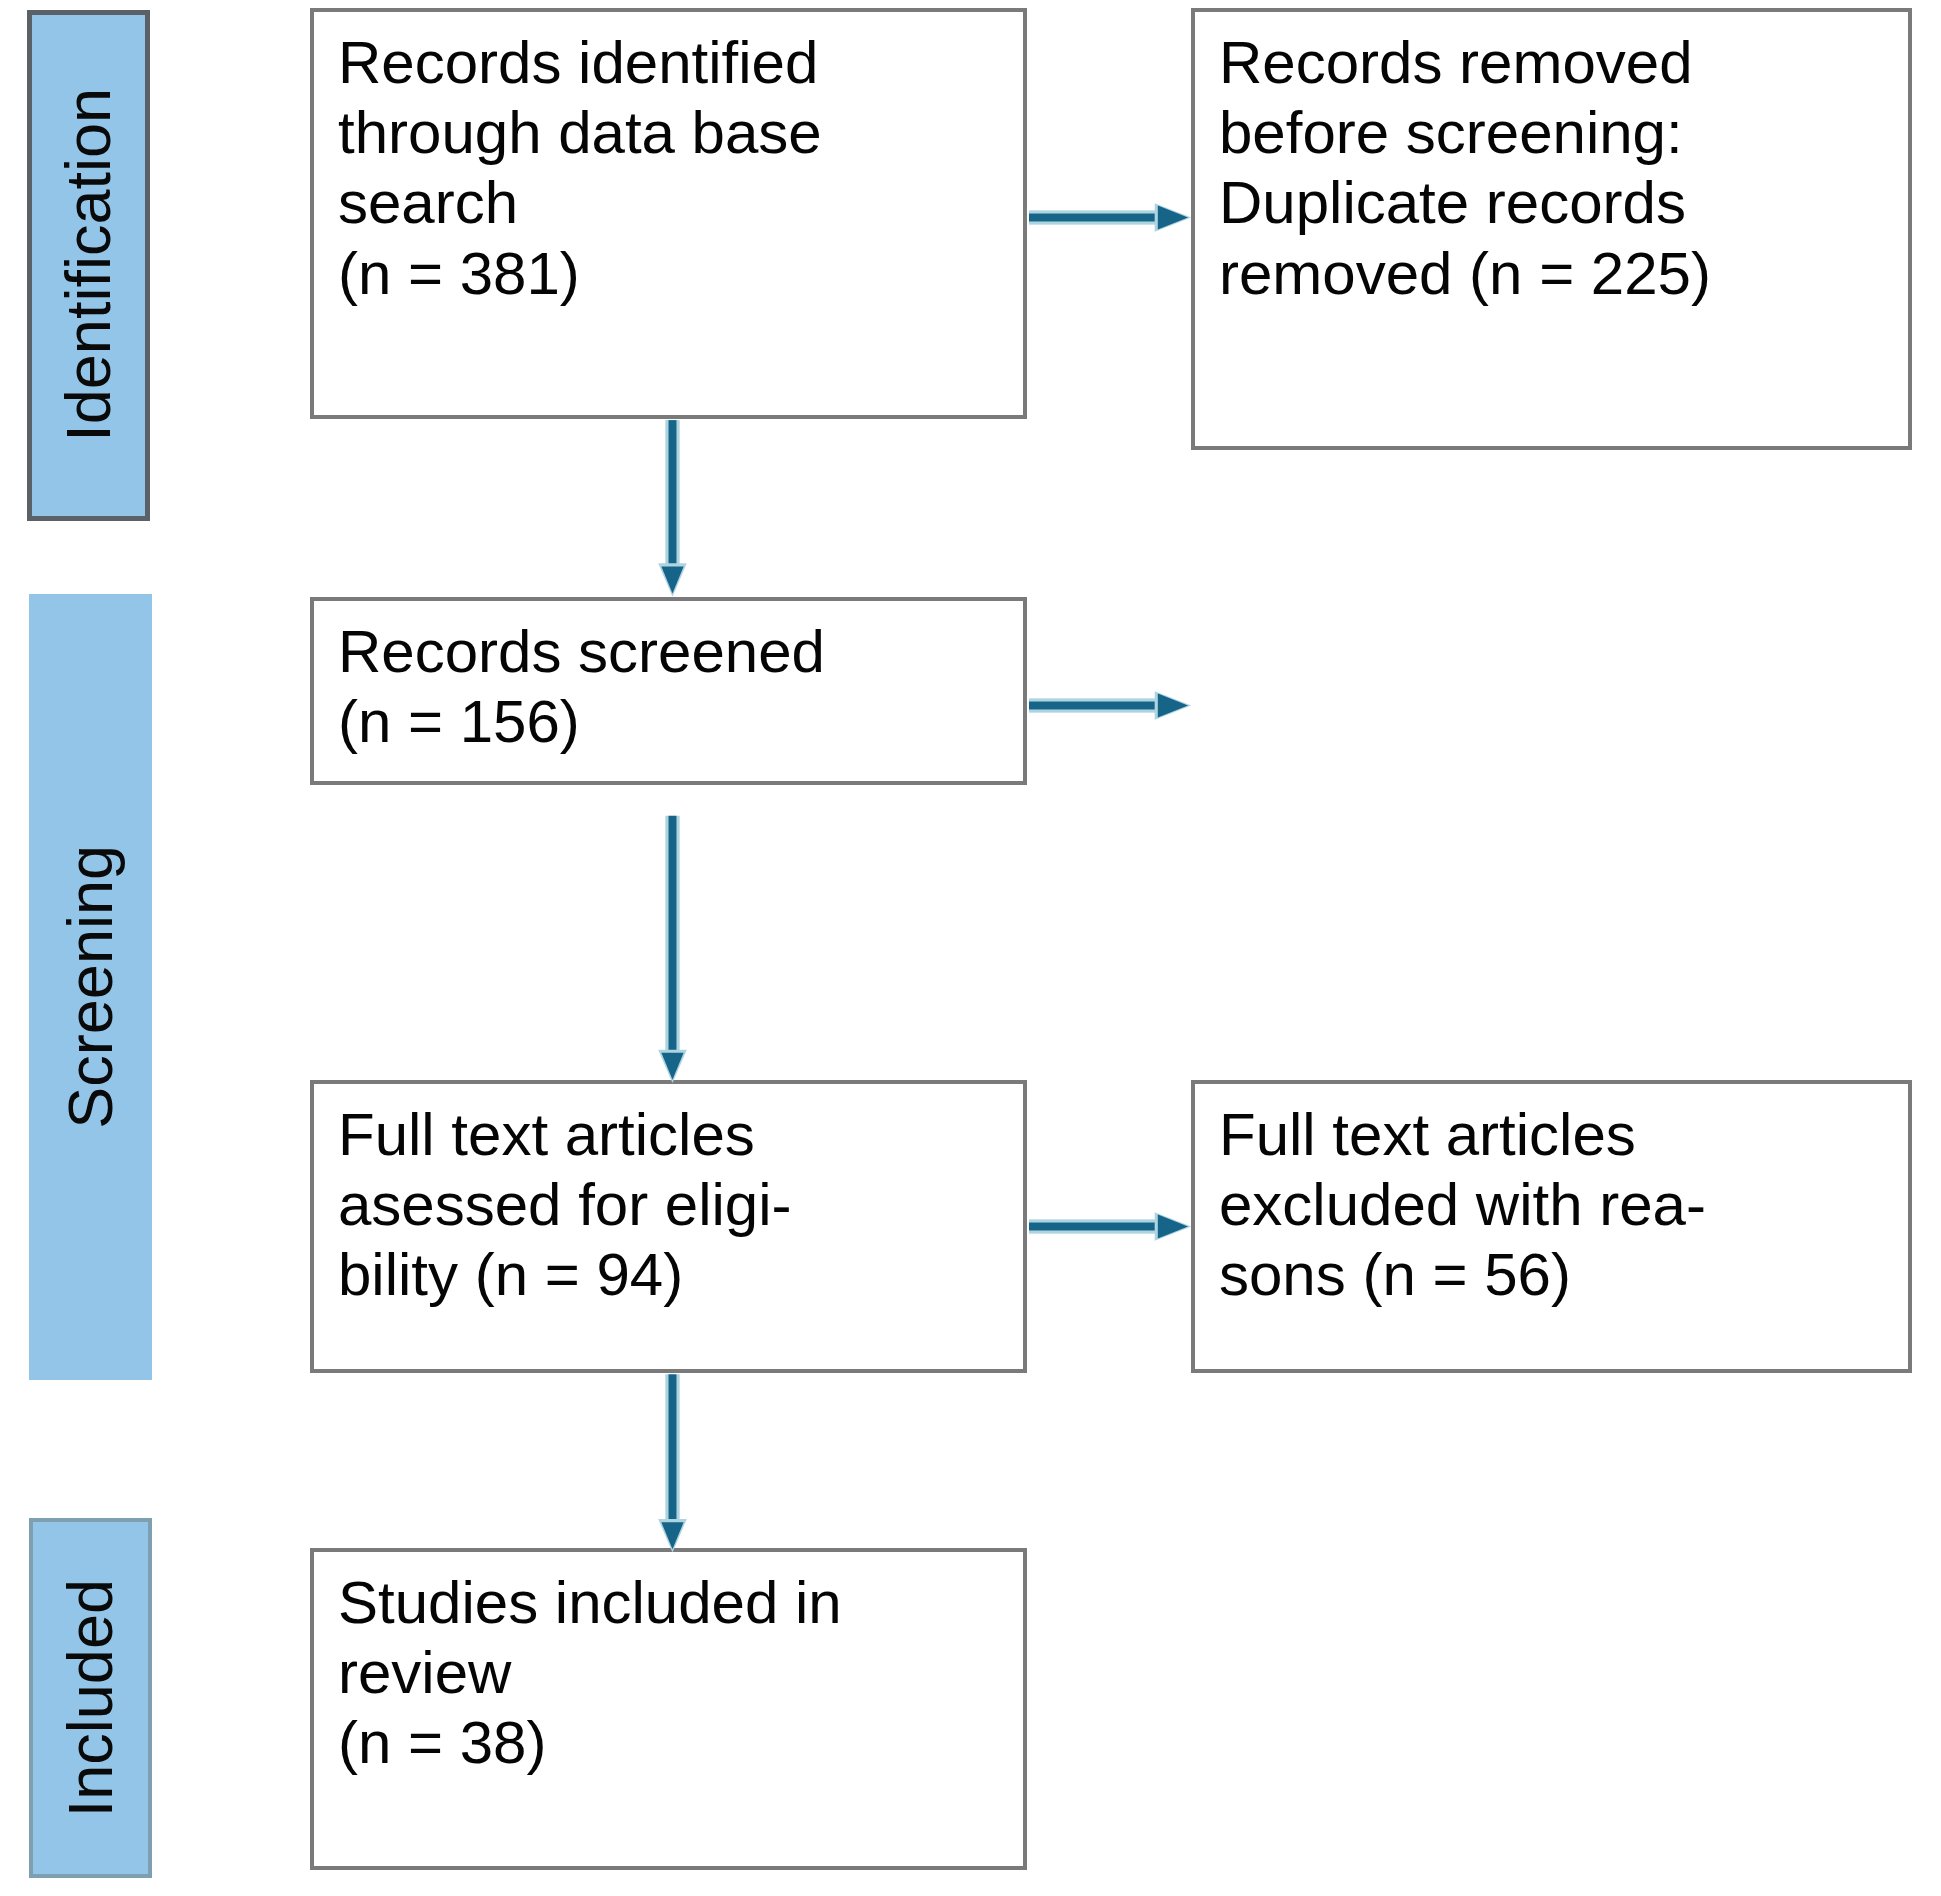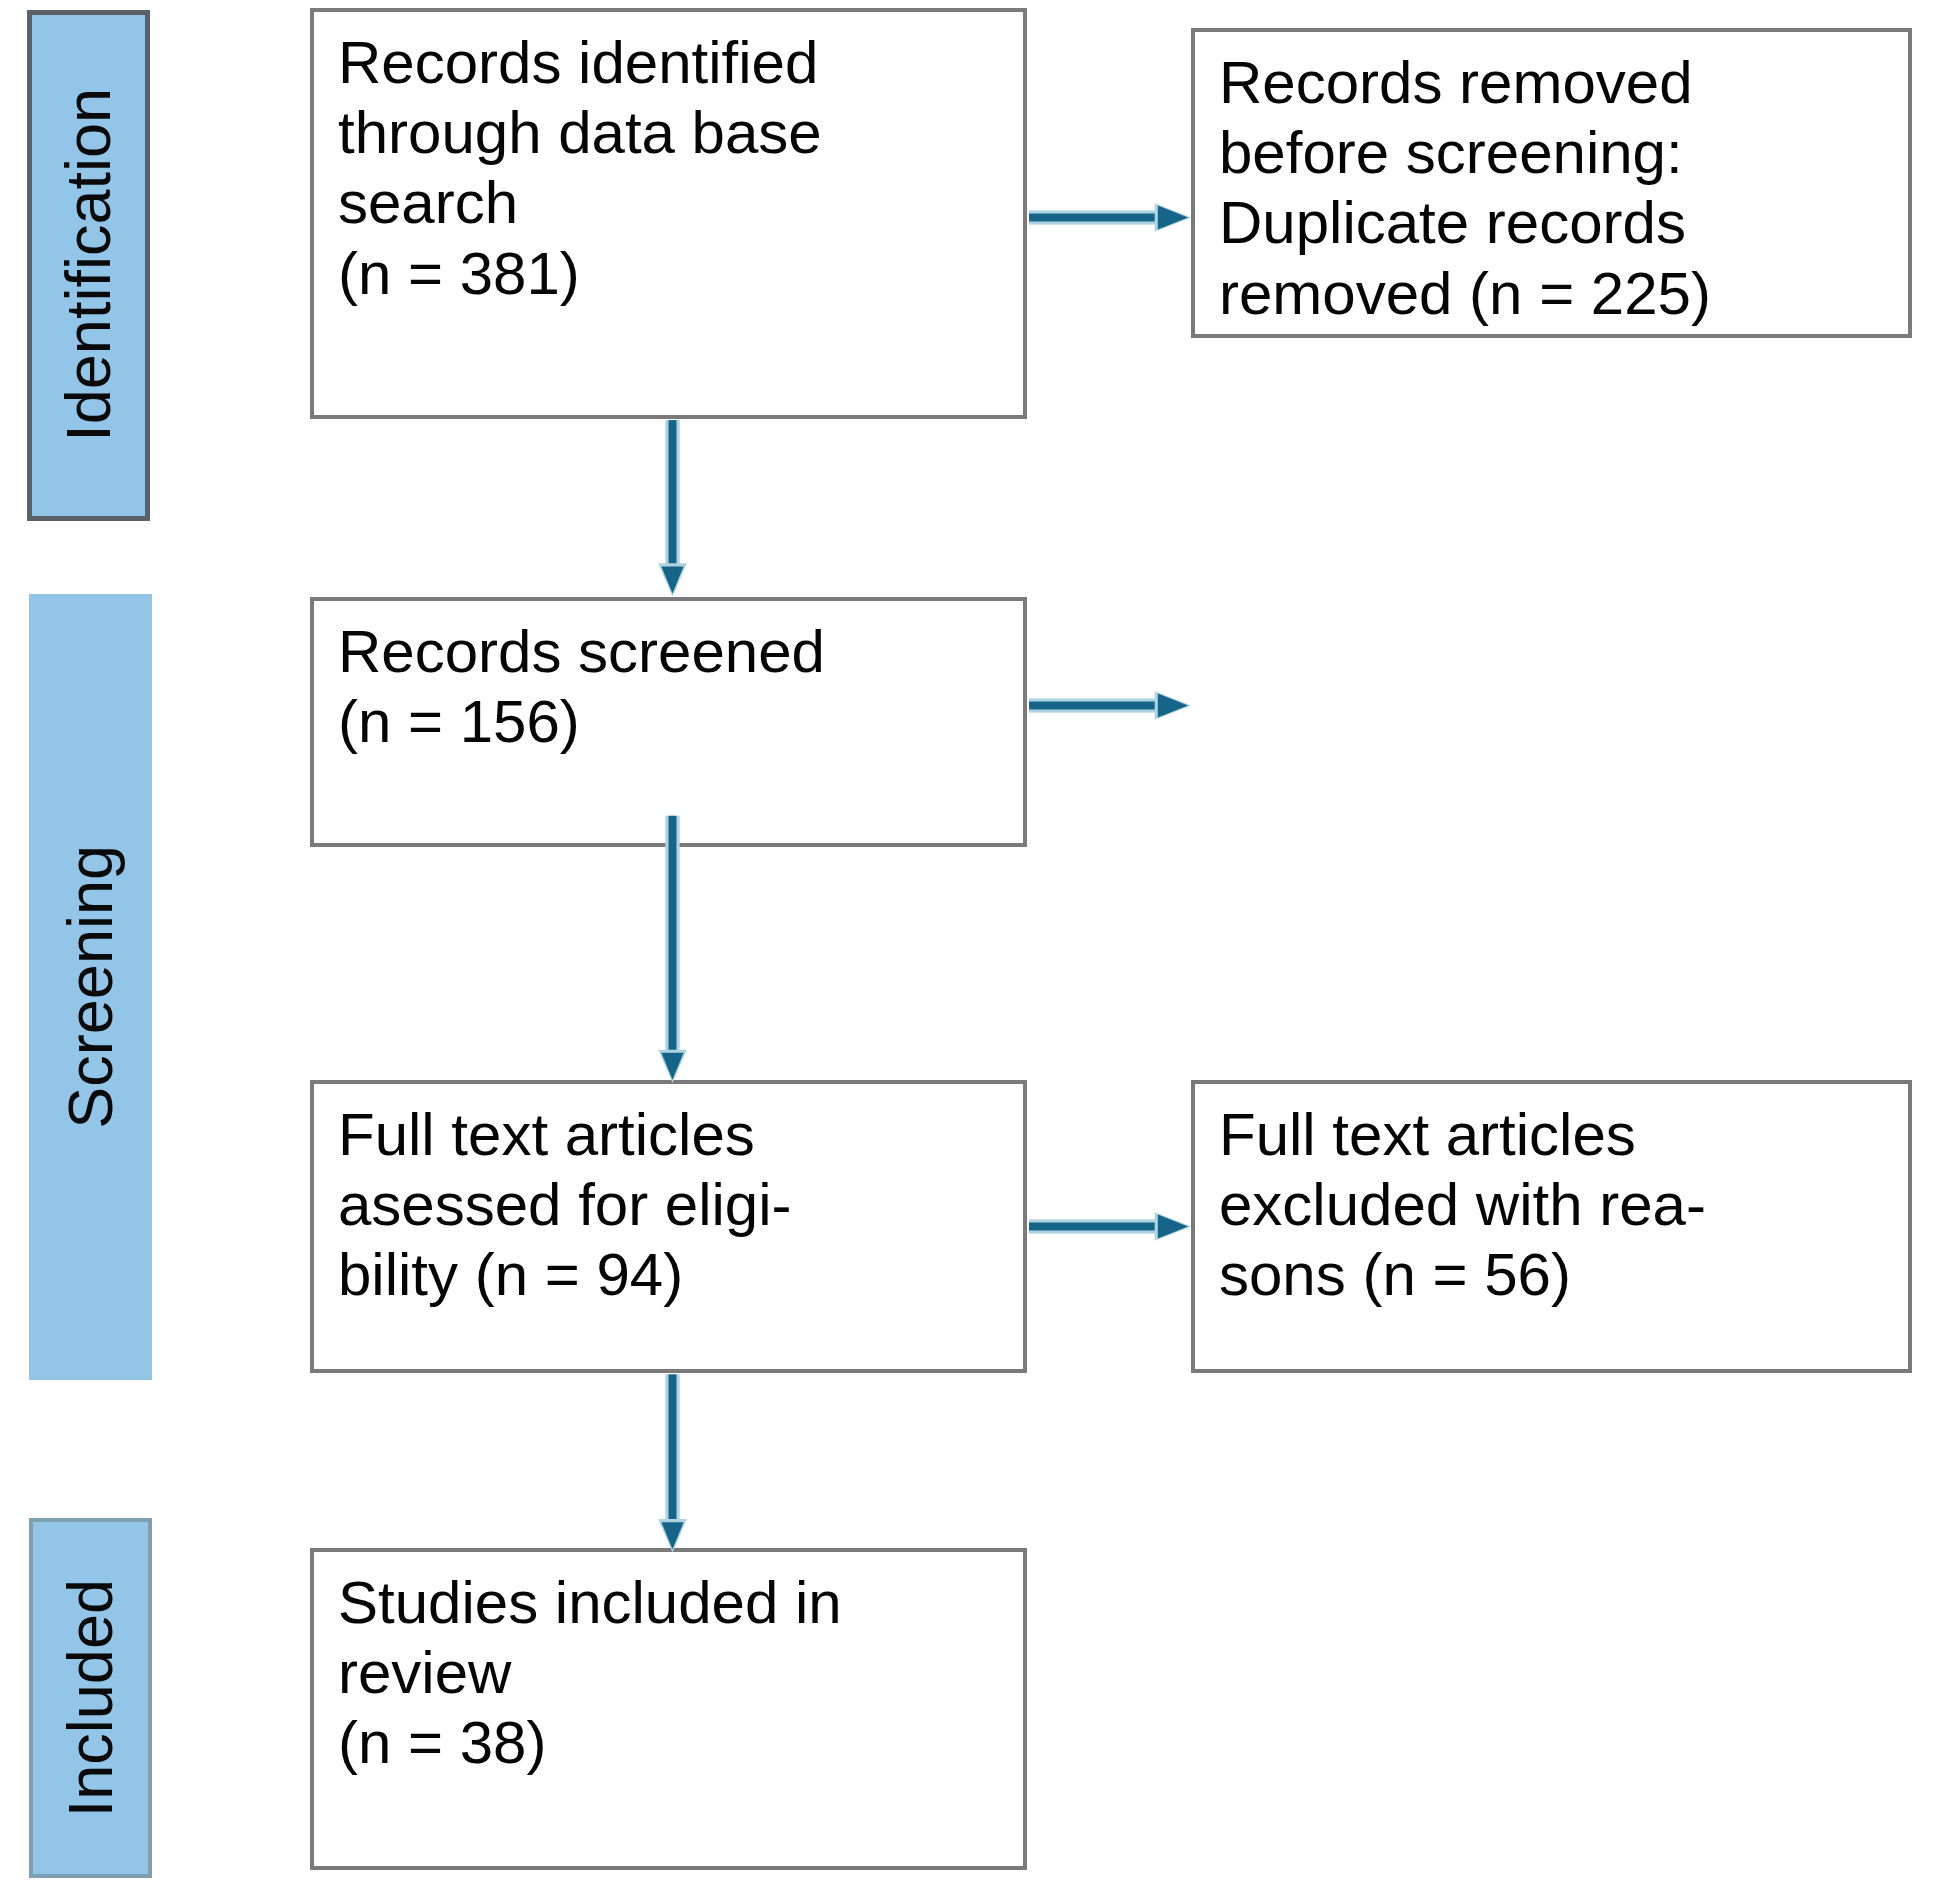--- a/index.html
+++ b/index.html
@@ -84,28 +84,28 @@
     <span class="stage-label">Included</span>
   </div>
 
   <div class="flow-box" style="left:310px; top:8px; width:717px; height:411px;">
     <div class="box-text">Records identified
 through data base
 search
 (n = 381)</div>
   </div>
 
-  <div class="flow-box" style="left:1191px; top:8px; width:721px; height:310px;margin-top:20px;">
+  <div class="flow-box" style="left:1191px; top:8px; width:721px; height:442px;">
     <div class="box-text">Records removed
 before screening:
 Duplicate records
 removed (n = 225)</div>
   </div>
 
-  <div class="flow-box" style="left:310px; top:597px; width:717px; height:250px;">
+  <div class="flow-box" style="left:310px; top:597px; width:717px; height:188px;">
     <div class="box-text">Records screened
 (n = 156)</div>
   </div>
 
 
   <div class="flow-box" style="left:310px; top:1080px; width:717px; height:293px;">
     <div class="box-text">Full text articles
 asessed for eligi-
 bility (n = 94)</div>
   </div>

